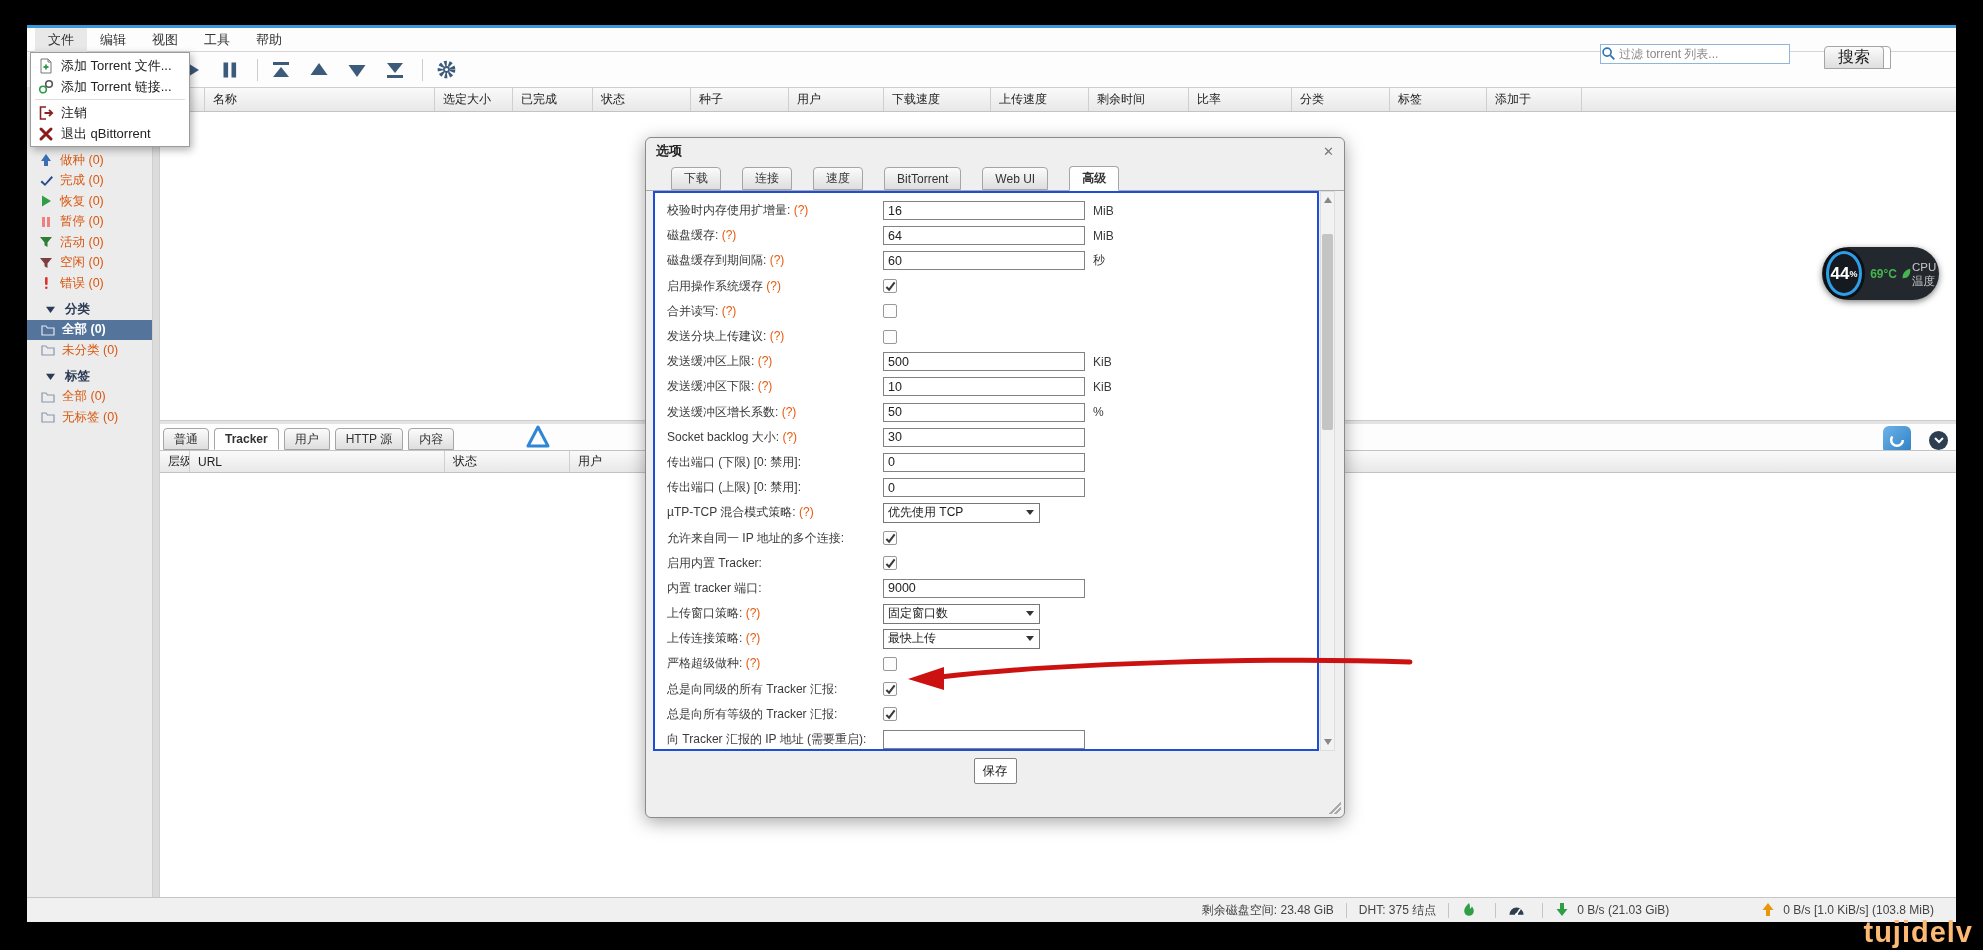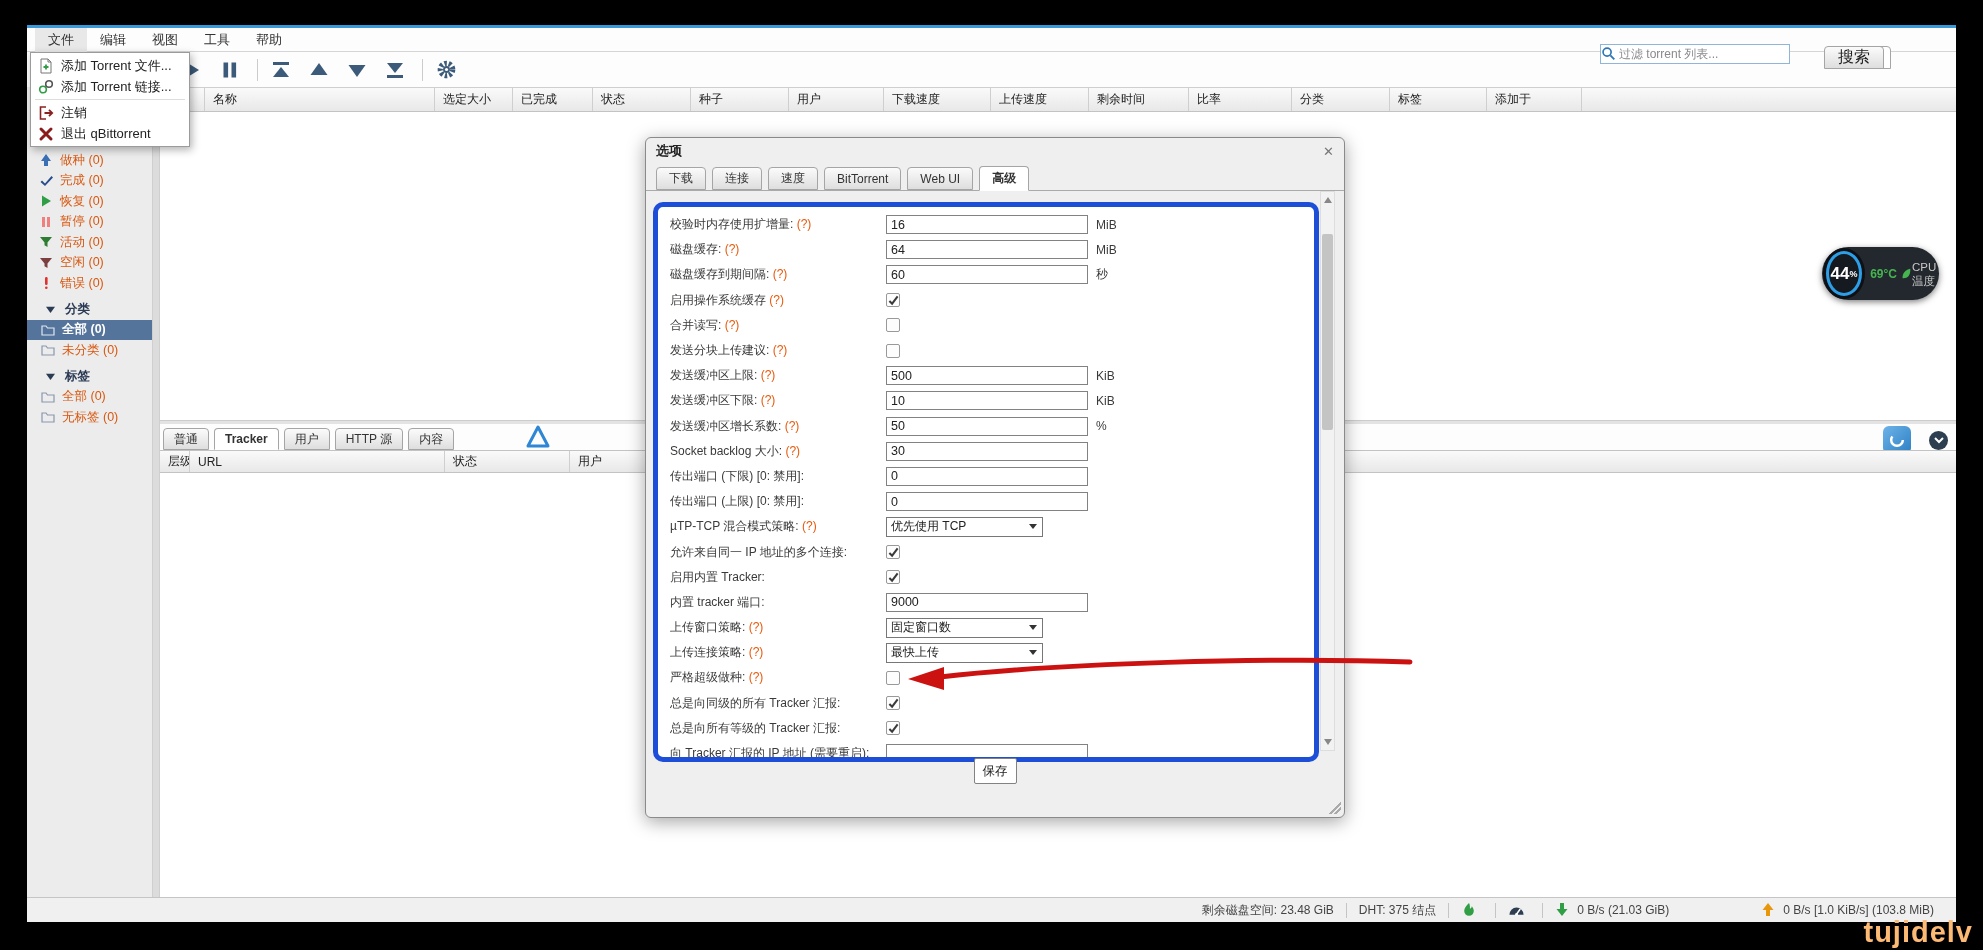--- a/index.html
+++ b/index.html
@@ -72,24 +72,24 @@
   .st-ic { width:17px; height:16px; display:inline-flex; margin-right:5px; }
   #st-gap { width:92px; }
   
   #dialog { position:absolute; left:645px; top:137px; width:700px; height:681px; background:#efefef;
     border:1px solid #8a8a8a; border-radius:6px; box-shadow:0 4px 18px rgba(0,0,0,.35); z-index:40; }
   #dlg-title { height:26px; display:flex; align-items:center; padding:0 10px; font-size:13px; font-weight:bold; color:#222; }
   #dlg-close { margin-left:auto; color:#777; font-size:13px; font-weight:bold; }
   #dlg-tabs { position:absolute; left:0; top:26px; width:100%; height:27px; display:flex; align-items:flex-end; padding-left:10px;
     border-bottom:1px solid #aaa; }
   .dtab { height:23px; font-size:12px; color:#333; border:1px solid #a5a5a5; border-radius:4px 4px 0 0;
-    background:linear-gradient(#fbfbfb,#dedede); display:flex; align-items:center; justify-content:center; padding:0 12px; margin-right:6px; }
+    background:linear-gradient(#fbfbfb,#dedede); display:flex; align-items:center; justify-content:center; padding:0 12px; margin-right:6px;margin-left:15px; }
   .dtab.active { background:#fff; font-weight:bold; height:25px; border-bottom:1px solid #fff; margin-bottom:-1px; }
-  #dlg-content { position:absolute; left:7px; top:64px; width:666px; height:560px; background:#fff;
-    border:5px solid #1d4ed8; border-radius:10px; padding-top:5px; overflow:hidden; }
+  #dlg-content { position:absolute; left:7px; top:53px; width:666px; height:560px; background:#fff;
+    border:2px solid #1d4ed8; border-radius:0; padding-top:5px; overflow:hidden; }
   .form-row { height:25.2px; display:flex; align-items:center; padding-left:12px; }
   .f-label { width:216px; font-size:12px; color:#3a3a3a; white-space:nowrap; }
   .f-help { color:#e8590c; }
   .f-input { width:202px; height:19px; border:1px solid #828282; font-size:12.5px; color:#222; padding:0 4px; background:#fff; }
   .f-unit { font-size:12px; color:#3a3a3a; margin-left:8px; }
   .f-check { width:14px; height:14px; border:1px solid #999; background:#fdfdfd; border-radius:2px;
     display:inline-flex; align-items:center; justify-content:center; }
   .f-select { width:157px; height:20px; border:1px solid #777; background:#fff; font-size:12px; color:#222;
     display:flex; align-items:center; padding:0 4px; position:relative; }
   .f-select .caret { position:absolute; right:5px; width:0; height:0;

